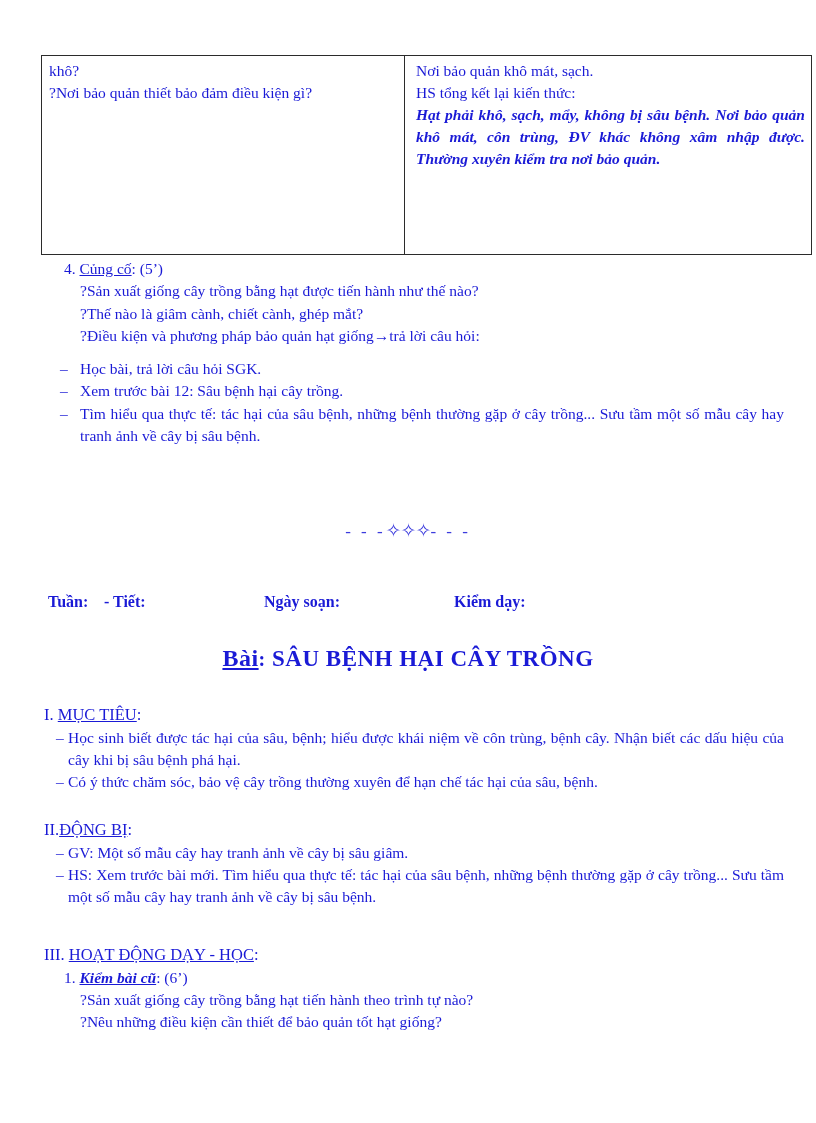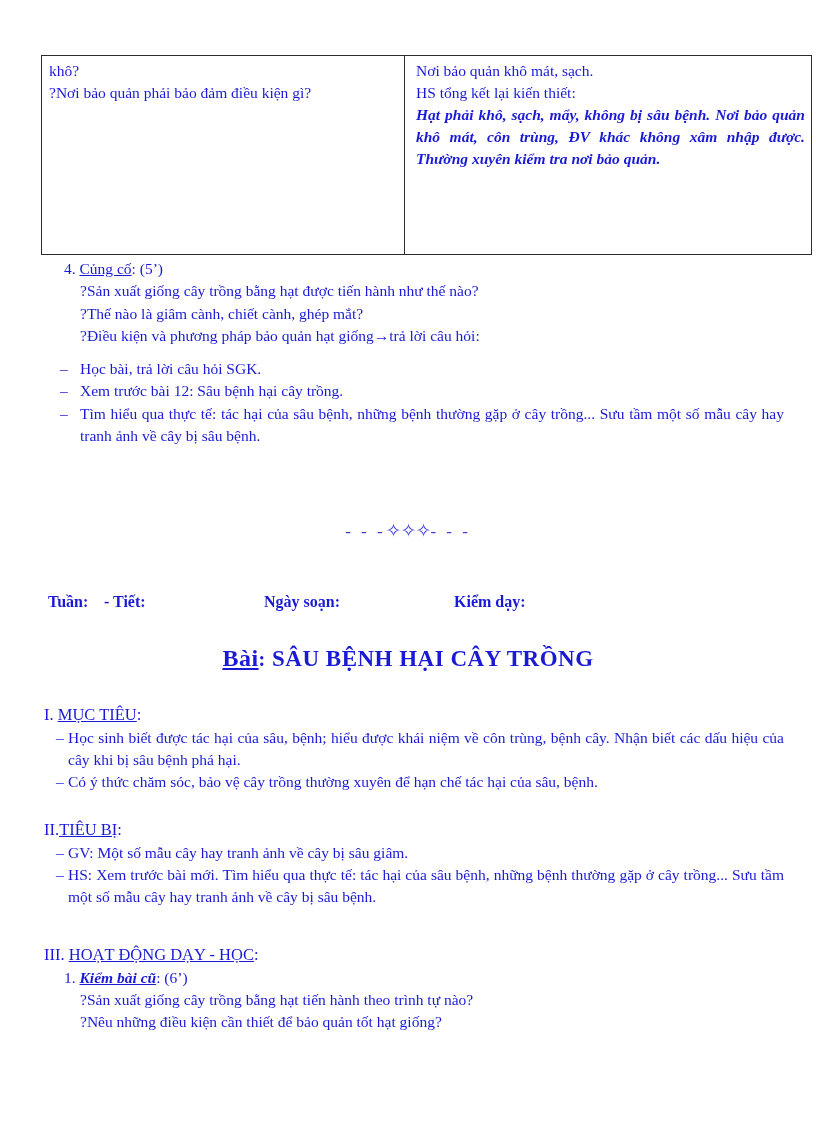--- a/index.html
+++ b/index.html
@@ -128,25 +128,25 @@
 </head>
 <body style="color: rgb(26, 26, 214); background: rgb(255, 255, 255);">
 
 <div class="page">
 
   <table class="qa-table">
     <tbody>
         <tr>
       <td class="left-cell" style="border-color: rgb(43, 43, 43);">
         <span class="cell-line">khô?</span>
-        <span class="cell-line">?Nơi bảo quản phải bảo đảm điều kiện gì?</span>
+        <span class="cell-line">?Nơi bảo quản thiết bảo đảm điều kiện gì?</span>
       </td>
       <td class="right-cell" style="border-color: rgb(43, 43, 43);">
         <span class="cell-line">Nơi bảo quản khô mát, sạch.</span>
-        <span class="cell-line">HS tổng kết lại kiến thiết:</span>
+        <span class="cell-line">HS tổng kết lại kiến thức:</span>
         <span class="bi-block">Hạt phải khô, sạch, mẩy, không bị sâu bệnh. Nơi bảo quản khô mát, côn trùng, ĐV khác không xâm nhập được. Thường xuyên kiểm tra nơi bảo quản.</span>
       </td>
     </tr>
   </tbody>
     </table>
 
   <div class="blk sec" style="top:258px;">
     <div class="num-item" style="padding-left:20px;">
       <span>4.</span>
       <span class="u">Củng cố</span><span>: (5’)</span>
@@ -200,21 +200,21 @@
       </div>
       <div style="display:flex;">
         <span style="width:23px;flex:none;">–</span>
         <span class="body-line" style="flex:1;margin-left:-11px;">Có ý thức chăm sóc, bảo vệ cây trồng thường xuyên để hạn chế tác hại của sâu, bệnh.</span>
       </div>
     </div>
   </div>
 
   <div class="blk sec" style="top:818px;">
     <div class="sec-head">
-      <span>II.</span><span class="u">TIÊU BỊ</span><span>:</span>
+      <span>II.</span><span class="u">ĐỘNG BỊ</span><span>:</span>
     </div>
     <div style="padding-left:12px;">
       <div style="display:flex;">
         <span style="width:23px;flex:none;">–</span>
         <span class="body-line" style="flex:1;margin-left:-11px;">GV: Một số mẫu cây hay tranh ảnh về cây bị sâu giâm.</span>
       </div>
       <div style="display:flex;">
         <span style="width:23px;flex:none;">–</span>
         <span class="body-line" style="flex:1;margin-left:-11px;">HS: Xem trước bài mới. Tìm hiểu qua thực tế: tác hại của sâu bệnh, những bệnh thường gặp ở cây trồng... Sưu tầm một số mẫu cây hay tranh ảnh về cây bị sâu bệnh.</span>
       </div>

